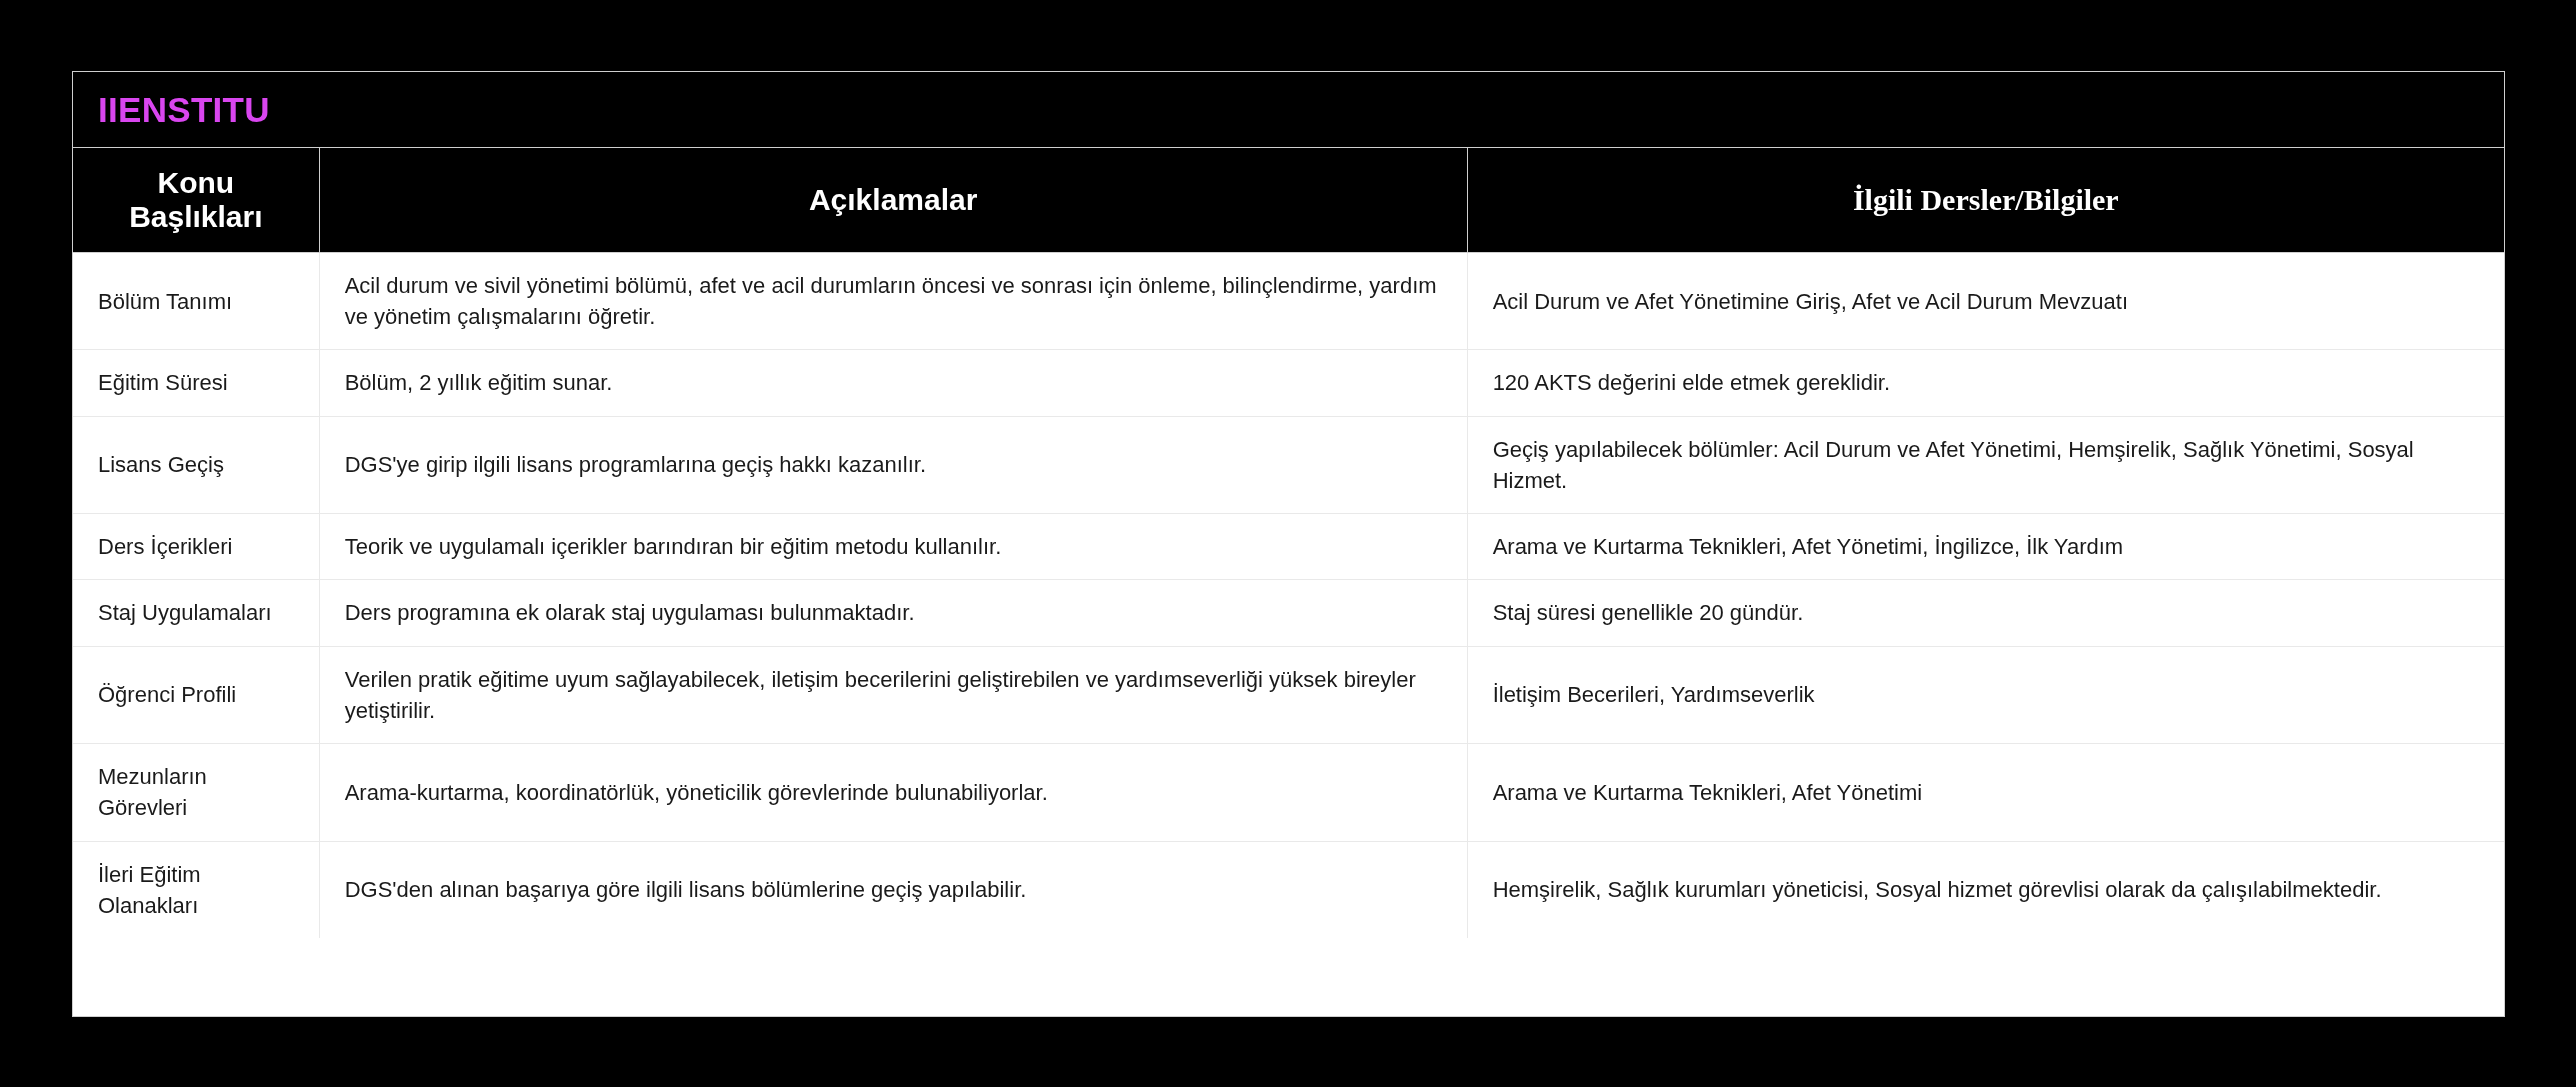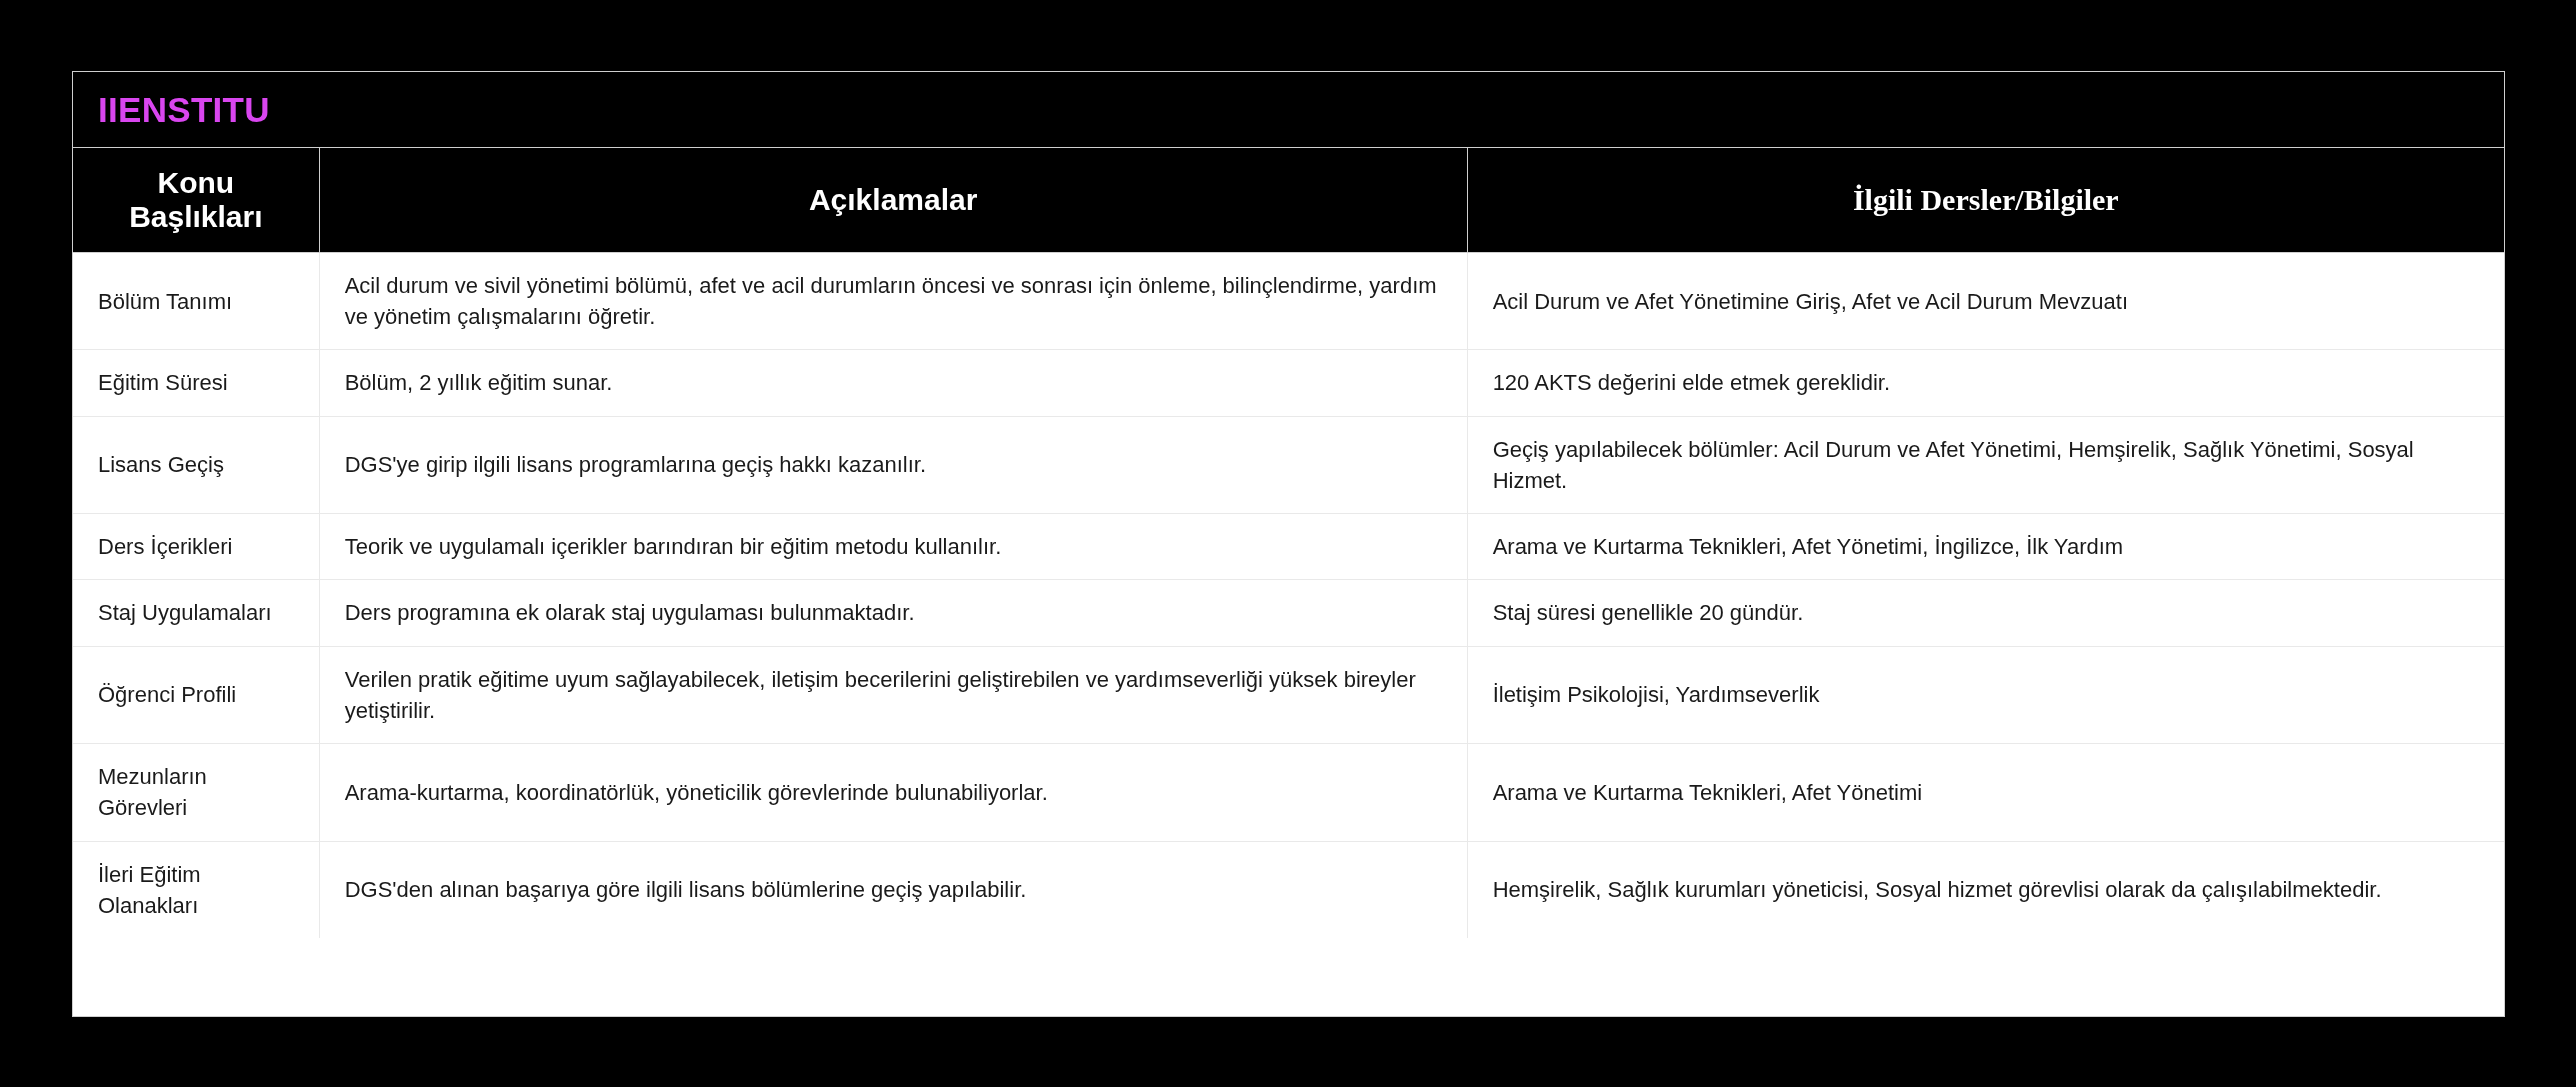--- a/index.html
+++ b/index.html
@@ -147,21 +147,21 @@
           <td>Arama ve Kurtarma Teknikleri, Afet Yönetimi, İngilizce, İlk Yardım</td>
         </tr>
         <tr>
           <td>Staj Uygulamaları</td>
           <td>Ders programına ek olarak staj uygulaması bulunmaktadır.</td>
           <td>Staj süresi genellikle 20 gündür.</td>
         </tr>
         <tr>
           <td>Öğrenci Profili</td>
           <td>Verilen pratik eğitime uyum sağlayabilecek, iletişim becerilerini geliştirebilen ve yardımseverliği yüksek bireyler yetiştirilir.</td>
-          <td>İletişim Psikolojisi, Yardımseverlik</td>
+          <td>İletişim Becerileri, Yardımseverlik</td>
         </tr>
         <tr>
           <td>Mezunların Görevleri</td>
           <td>Arama-kurtarma, koordinatörlük, yöneticilik görevlerinde bulunabiliyorlar.</td>
           <td>Arama ve Kurtarma Teknikleri, Afet Yönetimi</td>
         </tr>
         <tr>
           <td>İleri Eğitim Olanakları</td>
           <td>DGS'den alınan başarıya göre ilgili lisans bölümlerine geçiş yapılabilir.</td>
           <td>Hemşirelik, Sağlık kurumları yöneticisi, Sosyal hizmet görevlisi olarak da çalışılabilmektedir.</td>

